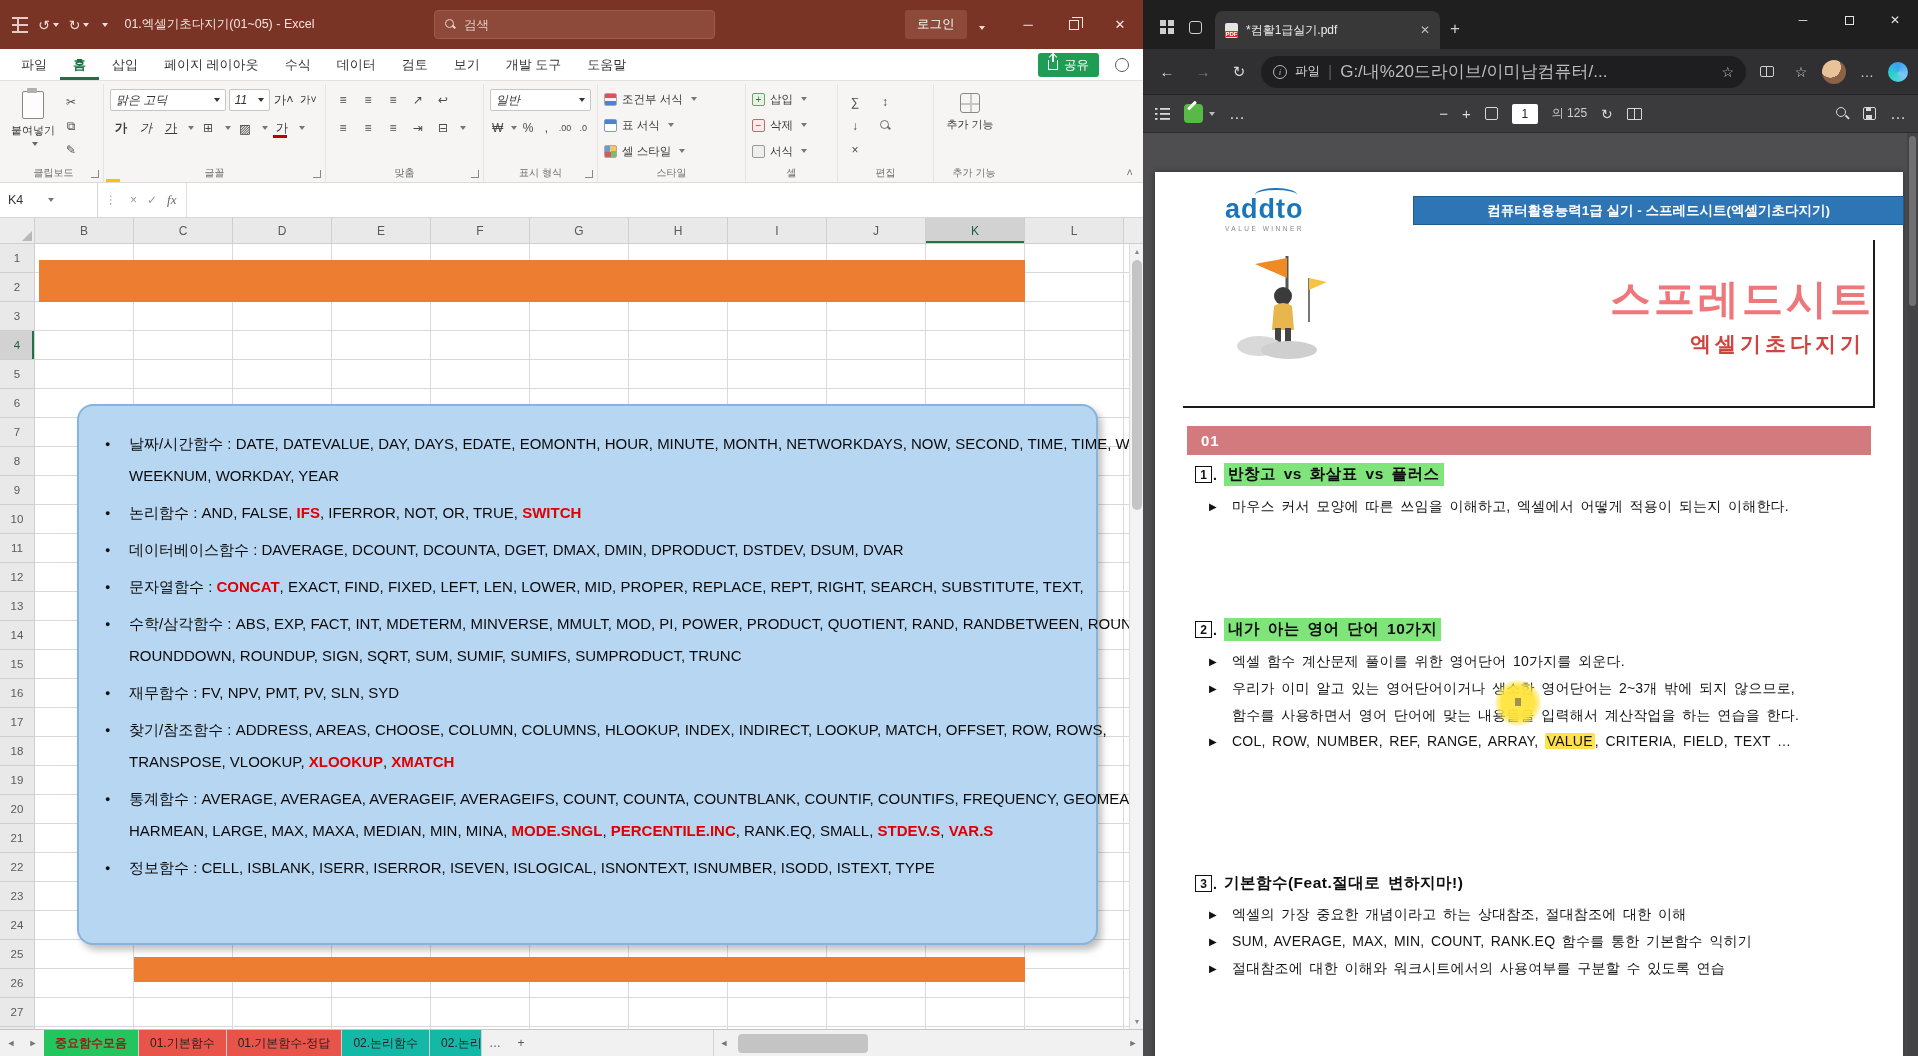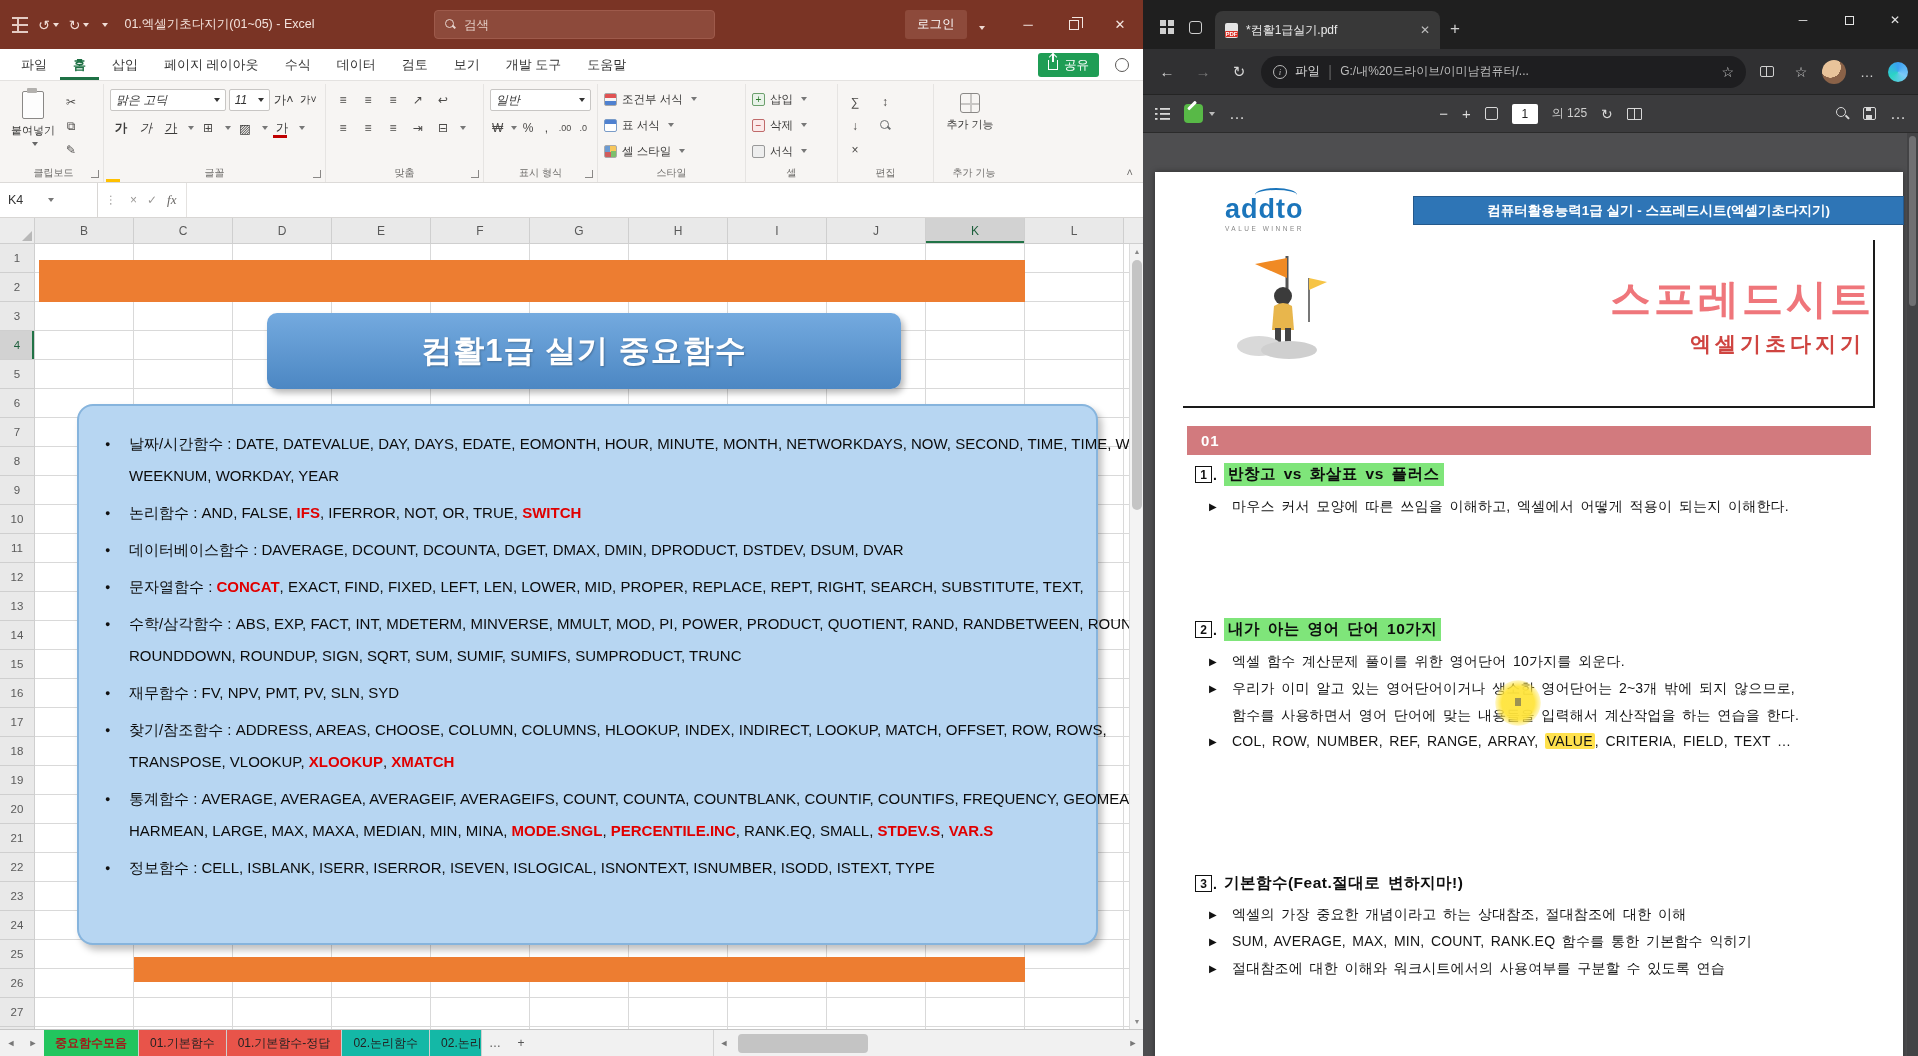--- a/index.html
+++ b/index.html
@@ -147,21 +147,21 @@
   .b-wb { width:46px; display:flex; align-items:center; justify-content:center; color:#e4e4e4; font-size:12px; }
   .b-wb .rest { width:9px; height:9px; border:1.2px solid #e4e4e4; }
 
   .b-addr { height:46px; background:#303032; display:flex; align-items:center; padding:0 10px; gap:8px; border-bottom:1px solid #242424; }
   .nav-b { width:28px; height:28px; border-radius:50%; display:flex; align-items:center; justify-content:center; color:#d6d6d6; font-size:15px; flex:none; }
   .nav-b.dim { color:#7a7a7a; }
   .url-pill { flex:1; height:32px; background:#1e1e20; border-radius:16px; display:flex; align-items:center; padding:0 12px; gap:8px; min-width:0; }
   .info-ic { width:14px; height:14px; border-radius:50%; border:1.3px solid #b9b9b9; color:#b9b9b9; font-size:9px; display:flex; align-items:center; justify-content:center; flex:none; font-style:italic; font-family:"Liberation Serif",serif; }
   .scheme { color:#dedede; font-size:12.5px; flex:none; }
   .url-div { color:#5c5c5c; flex:none; }
-  .url-txt { color:#bdbdbd; font-size:12px; white-space:nowrap; overflow:hidden; text-overflow:ellipsis; flex:1; }
+  .url-txt { color:#bdbdbd; font-size:17px; white-space:nowrap; overflow:hidden; text-overflow:ellipsis; flex:1; }
   .pill-star { color:#c9c9c9; font-size:14px; flex:none; }
   .addr-ic { width:26px; height:26px; display:flex; align-items:center; justify-content:center; color:#d0d0d0; font-size:14px; flex:none; }
   .split-ic { width:14px; height:11px; border:1.4px solid #d0d0d0; border-radius:2px; position:relative; }
   .split-ic:after { content:''; position:absolute; left:5px; top:0; bottom:0; width:1.4px; background:#d0d0d0; }
   .avatar { width:24px; height:24px; border-radius:50%; background:radial-gradient(circle at 35% 30%, #e8c39a 0 45%, #8a6248 46% 100%); flex:none; }
   .copilot { width:20px; height:20px; border-radius:50%; background:conic-gradient(#3aa0f3,#7cc8f5,#2bd4c5,#3aa0f3); flex:none; }
 
   .b-pdfbar { height:38px; background:#3b3b3d; display:flex; align-items:center; padding:0 12px; gap:14px; color:#d8d8d8; border-bottom:1px solid #2b2b2b; }
   .toc-ic { width:15px; height:12px; background:
      linear-gradient(#d8d8d8 0 0) 5px 0/10px 1.8px no-repeat, linear-gradient(#d8d8d8 0 0) 5px 5px/10px 1.8px no-repeat,
@@ -487,23 +487,20 @@
           <div class="rowh">21</div>
           <div class="rowh">22</div>
           <div class="rowh">23</div>
           <div class="rowh">24</div>
           <div class="rowh">25</div>
           <div class="rowh">26</div>
           <div class="rowh">27</div>
         </div>
 
       <div class="shape bar-orange" style="left:39px; top:16px; width:986px; height:42px;"></div>
-      <div class="shape title-shape">
-          <span>컴활1급 실기 중요함수</span>
-        </div>
       <div class="shape fnbox" id="fn-list">
           <div class="fn-item">
             <span class="fn-bullet">●</span>
             <div class="fn-text">
               <div class="fn-line"><span>날짜/시간함수 : DATE, DATEVALUE, DAY, DAYS, EDATE, EOMONTH, HOUR, MINUTE, MONTH, NETWORKDAYS, NOW, SECOND, TIME, TIME, WEEKDAY,</span></div>
               <div class="fn-line"><span>WEEKNUM, WORKDAY, YEAR</span></div>
             </div>
           </div>
           <div class="fn-item">
             <span class="fn-bullet">●</span>

